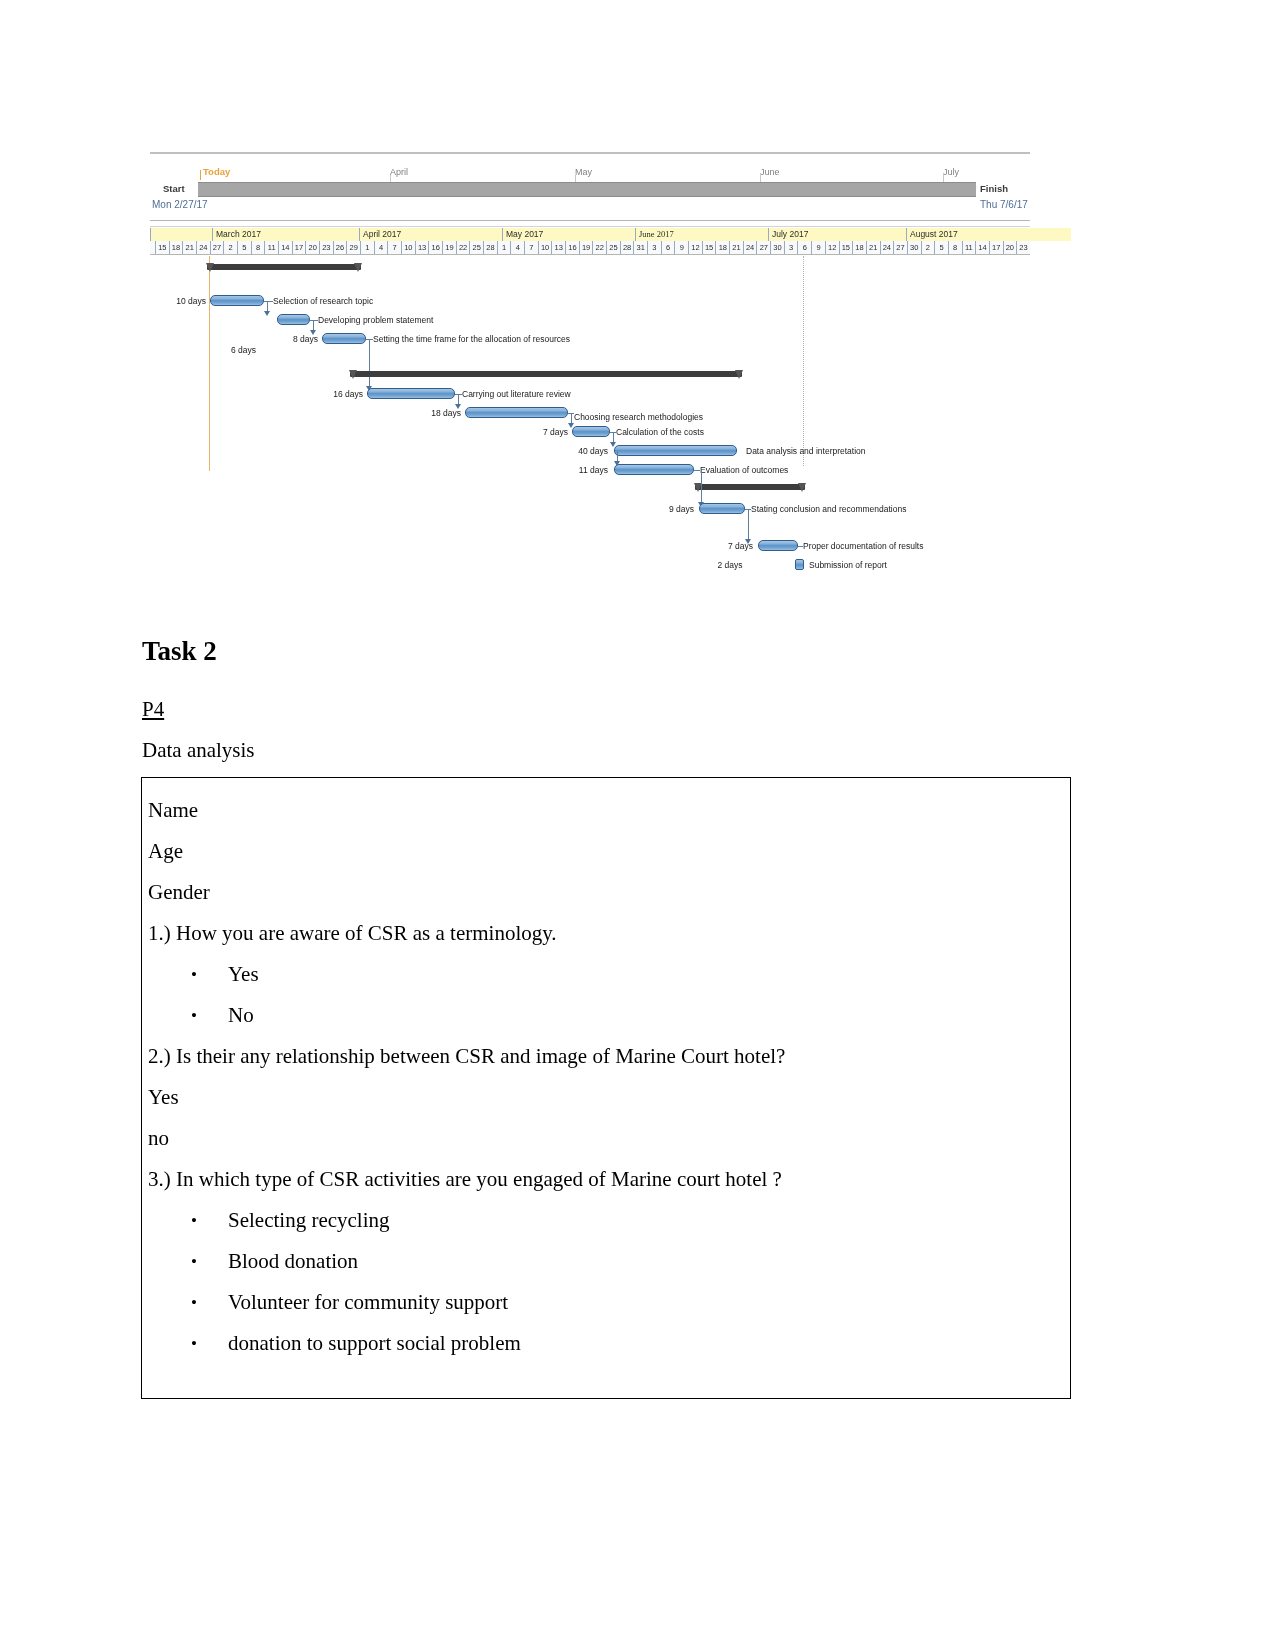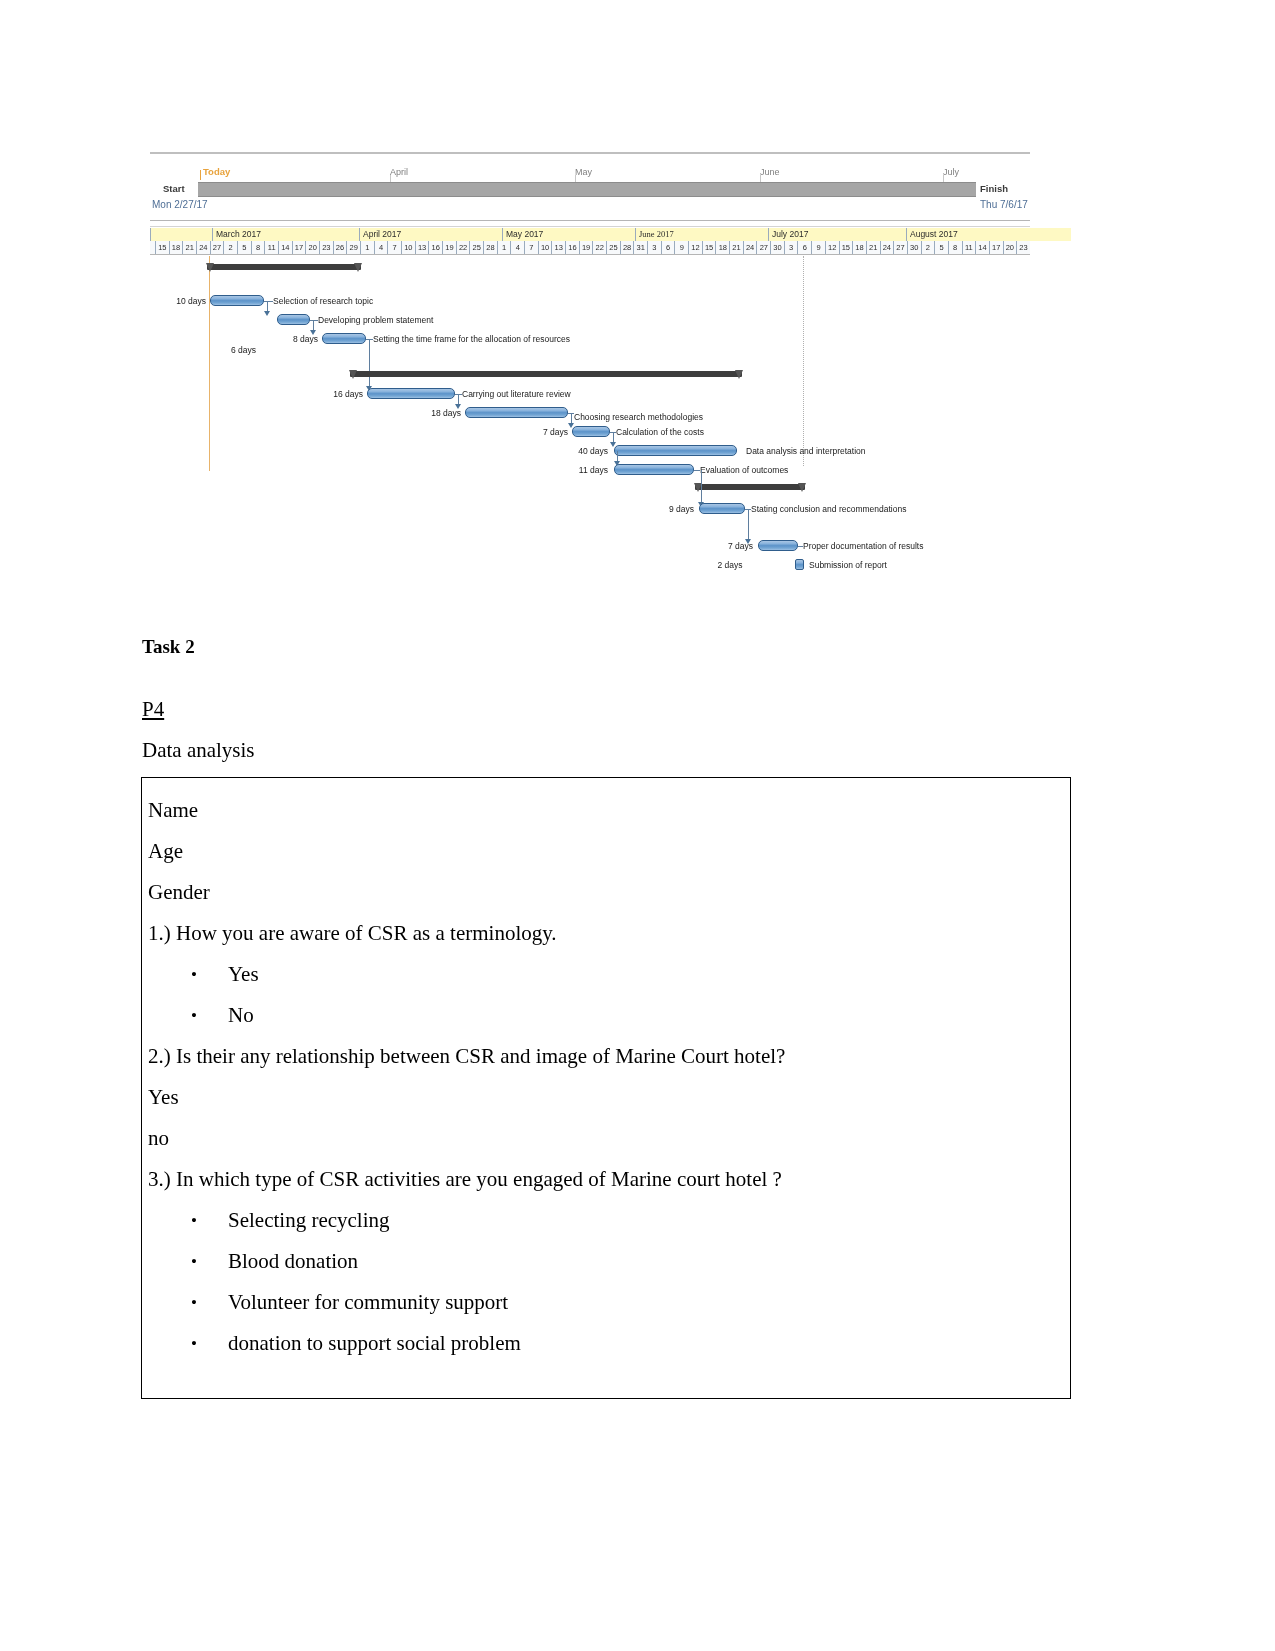--- a/index.html
+++ b/index.html
@@ -190,21 +190,21 @@
     width: 0; height: 0;
     border-left: 3.5px solid transparent;
     border-right: 3.5px solid transparent;
     border-top: 5px solid #4a7298;
   }
 
   
   .doc-h1 {
     position: absolute;
     left: 142px;
-    font-size: 19px;
+    font-size: 27px;
     font-weight: bold;
     color: #000000;
     font-family: "Liberation Serif", serif;
   }
   .doc-p {
     position: absolute;
     left: 142px;
     font-size: 21px;
     color: #000000;
     font-family: "Liberation Serif", serif;

